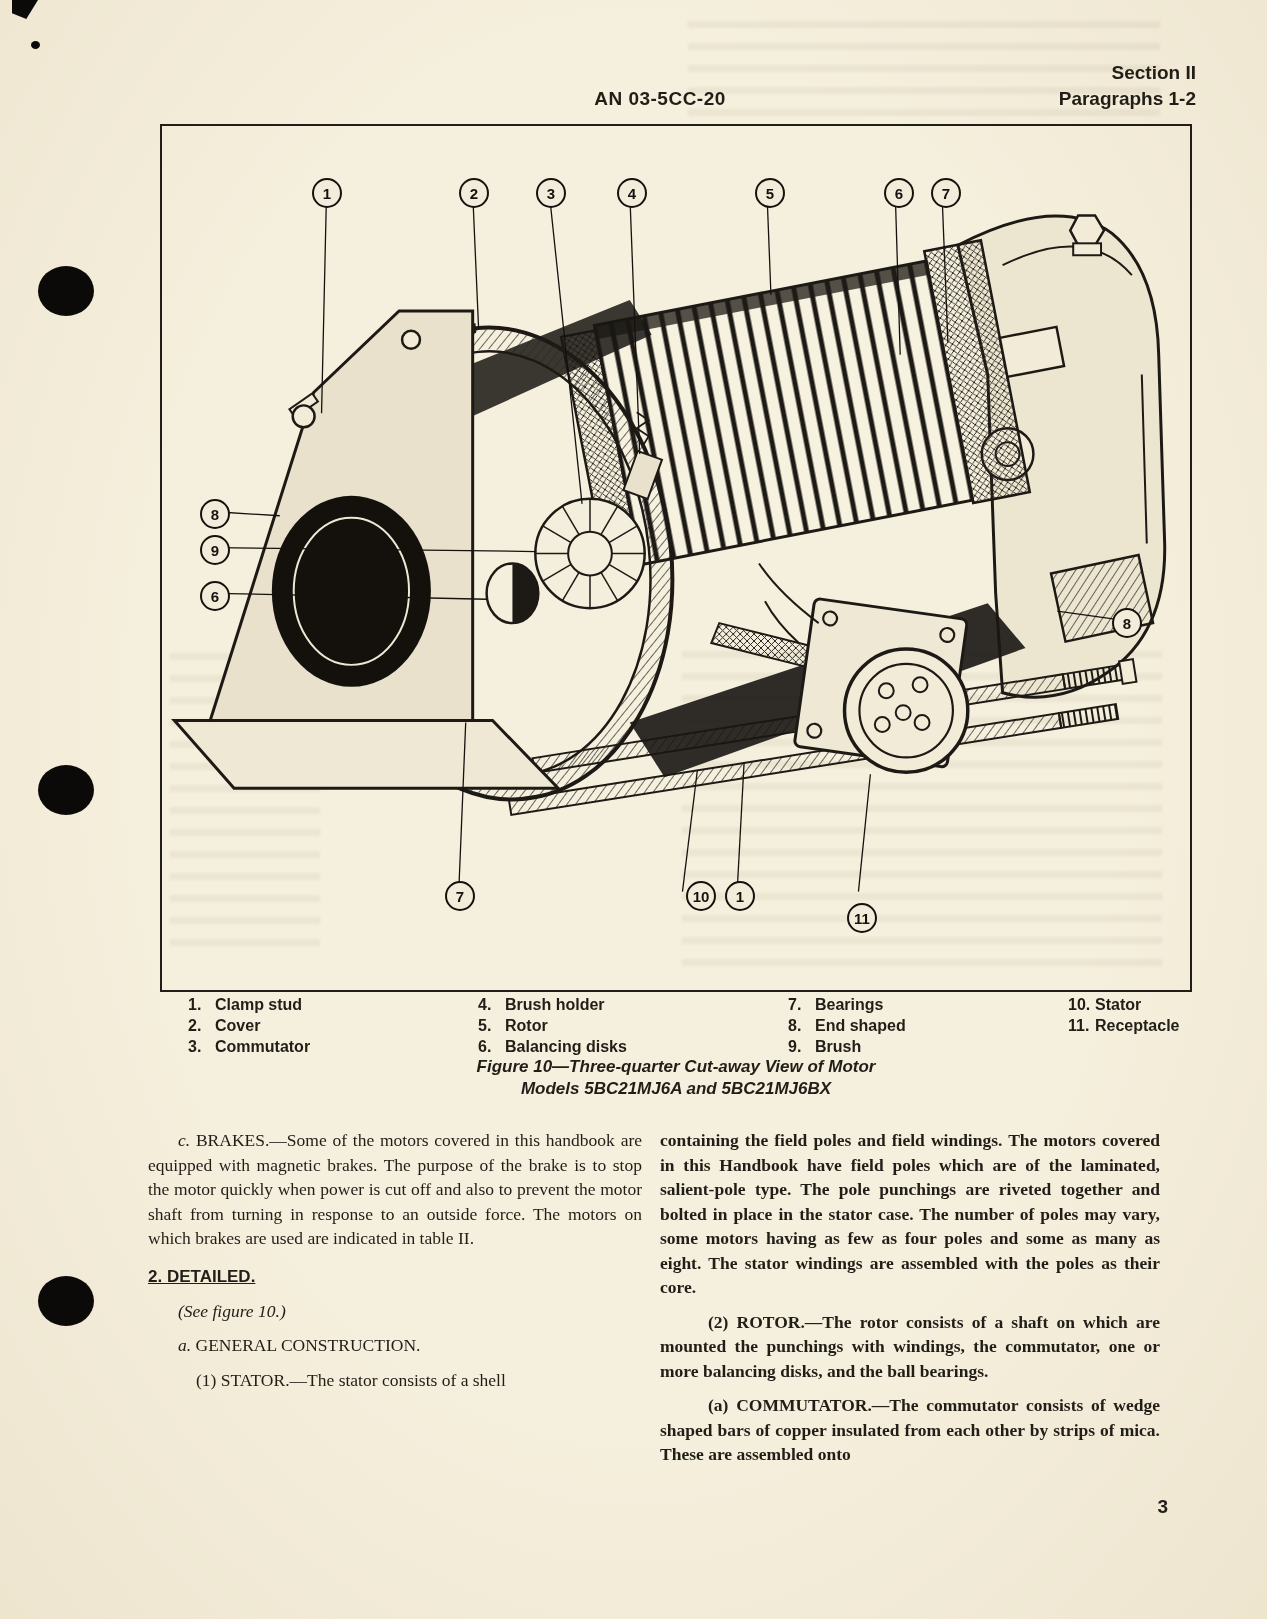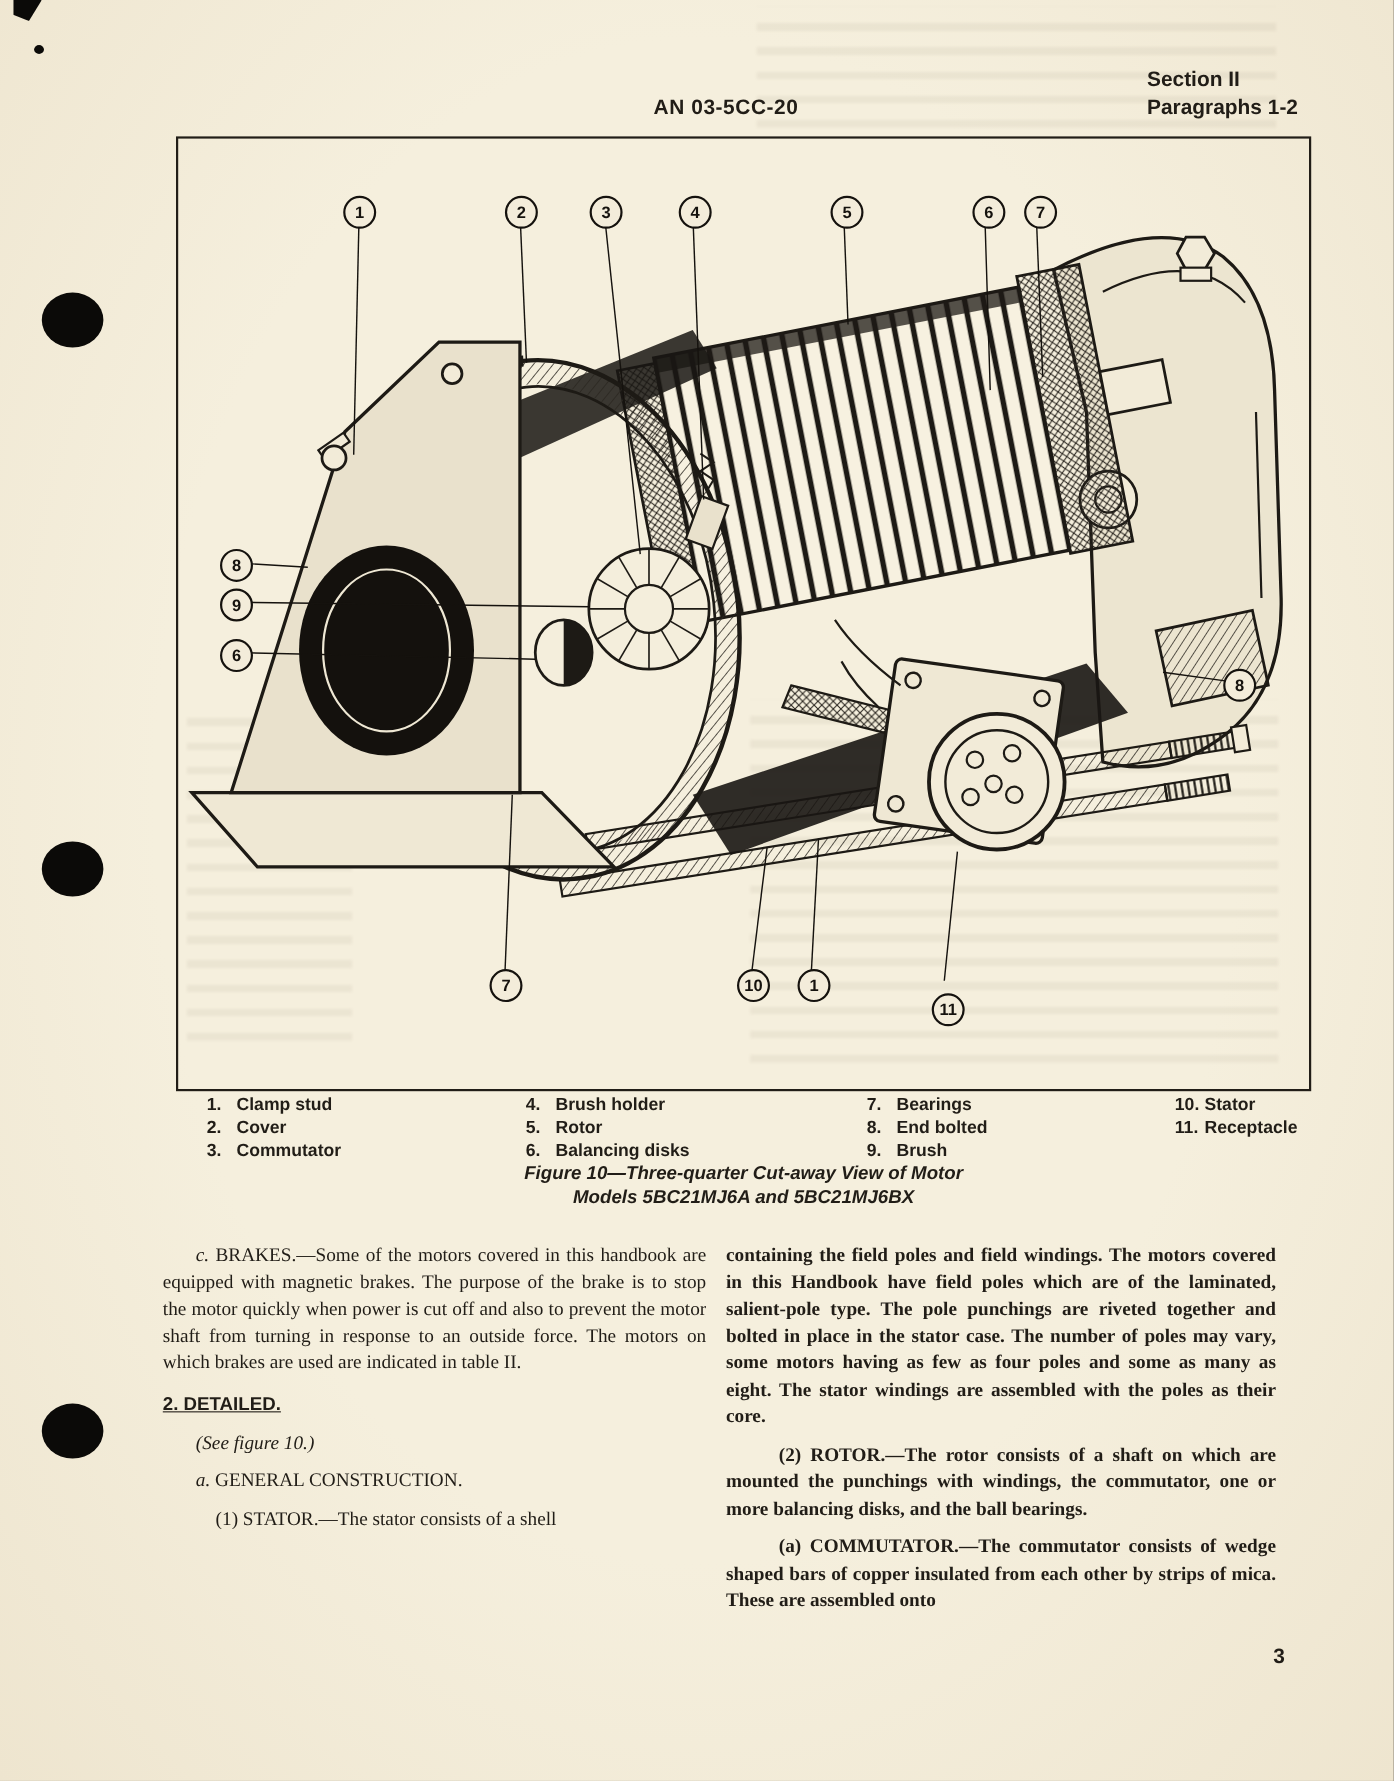--- a/index.html
+++ b/index.html
@@ -12,21 +12,21 @@
   
   .hole{position:absolute; left:38px; width:56px; height:50px; background:#0b0a08; border-radius:50%;}
   .speck1{position:absolute; left:12px; top:0; width:26px; height:19px; background:#0b0a08;
     clip-path:polygon(0 0,100% 0,55% 100%,0 70%);}
   .speck2{position:absolute; left:31px; top:41px; width:9px; height:8px; background:#0b0a08; border-radius:50%;}
   .ghost{position:absolute; pointer-events:none; opacity:.5; filter:blur(1.6px);
     background:repeating-linear-gradient(0deg, rgba(88,74,50,.13) 0 7px, rgba(88,74,50,0) 7px 22px);}
   
   .hdr-doc{position:absolute; left:500px; top:88px; width:320px; text-align:center;
     font:bold 19px/22px "Liberation Sans", sans-serif; letter-spacing:.5px;}
-  .hdr-right{position:absolute; right:87px; top:60px; 
+  .hdr-right{position:absolute; right:71px; top:60px; text-align:right;
     font:bold 19px/26px "Liberation Sans", sans-serif;}
   
   .figure{position:absolute; left:160px; top:124px; width:1032px; height:868px;
     border:2.5px solid #211d17; box-sizing:border-box;}
   .figure svg{position:absolute; left:0; top:0; z-index:1;}
   .figure .ghost{z-index:0;}
   .co{position:absolute; width:30px; height:30px; border:2.5px solid #15120e; border-radius:50%;
     background:#f3ecda; display:flex; align-items:center; justify-content:center;
     font:bold 15px "Liberation Sans", sans-serif; color:#15120e; z-index:3; box-sizing:border-box;}
   
@@ -196,39 +196,39 @@
     <div class="co" style="left:374px; top:52px">3</div>
     <div class="co" style="left:455px; top:52px">4</div>
     <div class="co" style="left:593px; top:52px">5</div>
     <div class="co" style="left:722px; top:52px">6</div>
     <div class="co" style="left:769px; top:52px">7</div>
     <div class="co" style="left:38px;  top:373px">8</div>
     <div class="co" style="left:38px;  top:409px">9</div>
     <div class="co" style="left:38px;  top:455px">6</div>
     <div class="co" style="left:950px; top:482px">8</div>
     <div class="co" style="left:283px; top:755px">7</div>
-    <div class="co" style="left:508px; top:755px">10</div>
+    <div class="co" style="left:524px; top:755px">10</div>
     <div class="co" style="left:563px; top:755px">1</div>
     <div class="co" style="left:685px; top:777px">11</div>
   </div>
 
   <div class="legend">
     <div class="lg-col" style="left:5px">
       <div class="lg-item"><span class="lg-num">1.</span><span>Clamp stud</span></div>
       <div class="lg-item"><span class="lg-num">2.</span><span>Cover</span></div>
       <div class="lg-item"><span class="lg-num">3.</span><span>Commutator</span></div>
     </div>
     <div class="lg-col" style="left:295px">
       <div class="lg-item"><span class="lg-num">4.</span><span>Brush holder</span></div>
       <div class="lg-item"><span class="lg-num">5.</span><span>Rotor</span></div>
       <div class="lg-item"><span class="lg-num">6.</span><span>Balancing disks</span></div>
     </div>
     <div class="lg-col" style="left:605px">
       <div class="lg-item"><span class="lg-num">7.</span><span>Bearings</span></div>
-      <div class="lg-item"><span class="lg-num">8.</span><span>End bolted</span></div>
+      <div class="lg-item"><span class="lg-num">8.</span><span>End shaped</span></div>
       <div class="lg-item"><span class="lg-num">9.</span><span>Brush</span></div>
     </div>
     <div class="lg-col" style="left:885px">
       <div class="lg-item"><span class="lg-num">10.</span><span>Stator</span></div>
       <div class="lg-item"><span class="lg-num">11.</span><span>Receptacle</span></div>
     </div>
   </div>
 
   <div class="caption">
     <div>Figure 10—Three-quarter Cut-away View of Motor</div>

